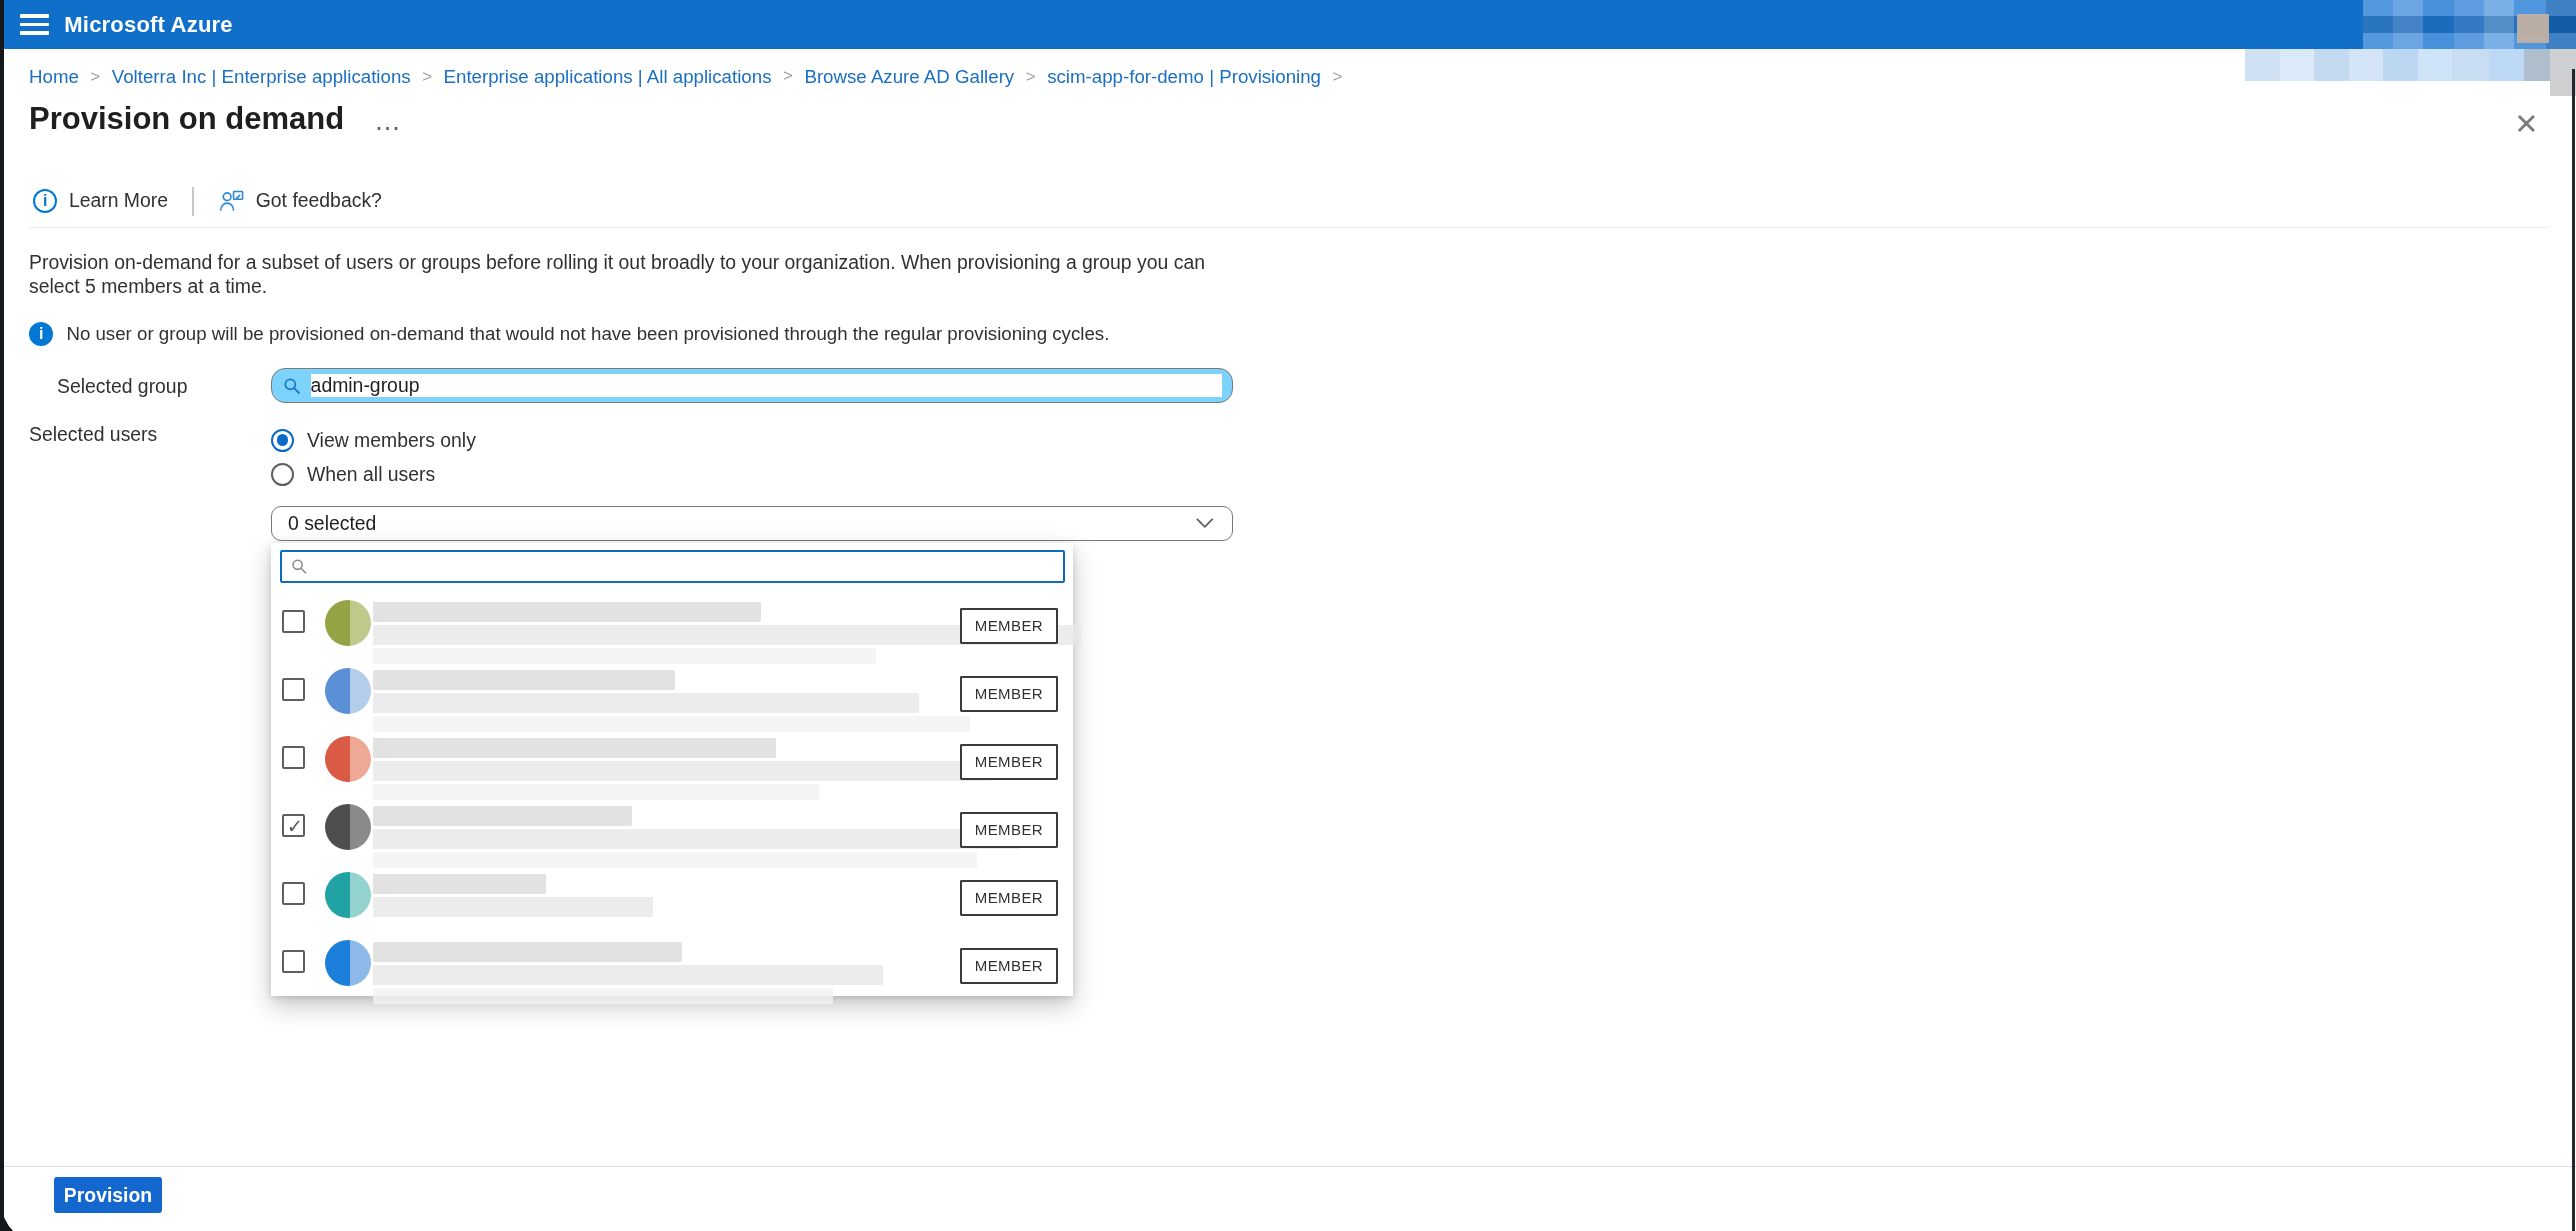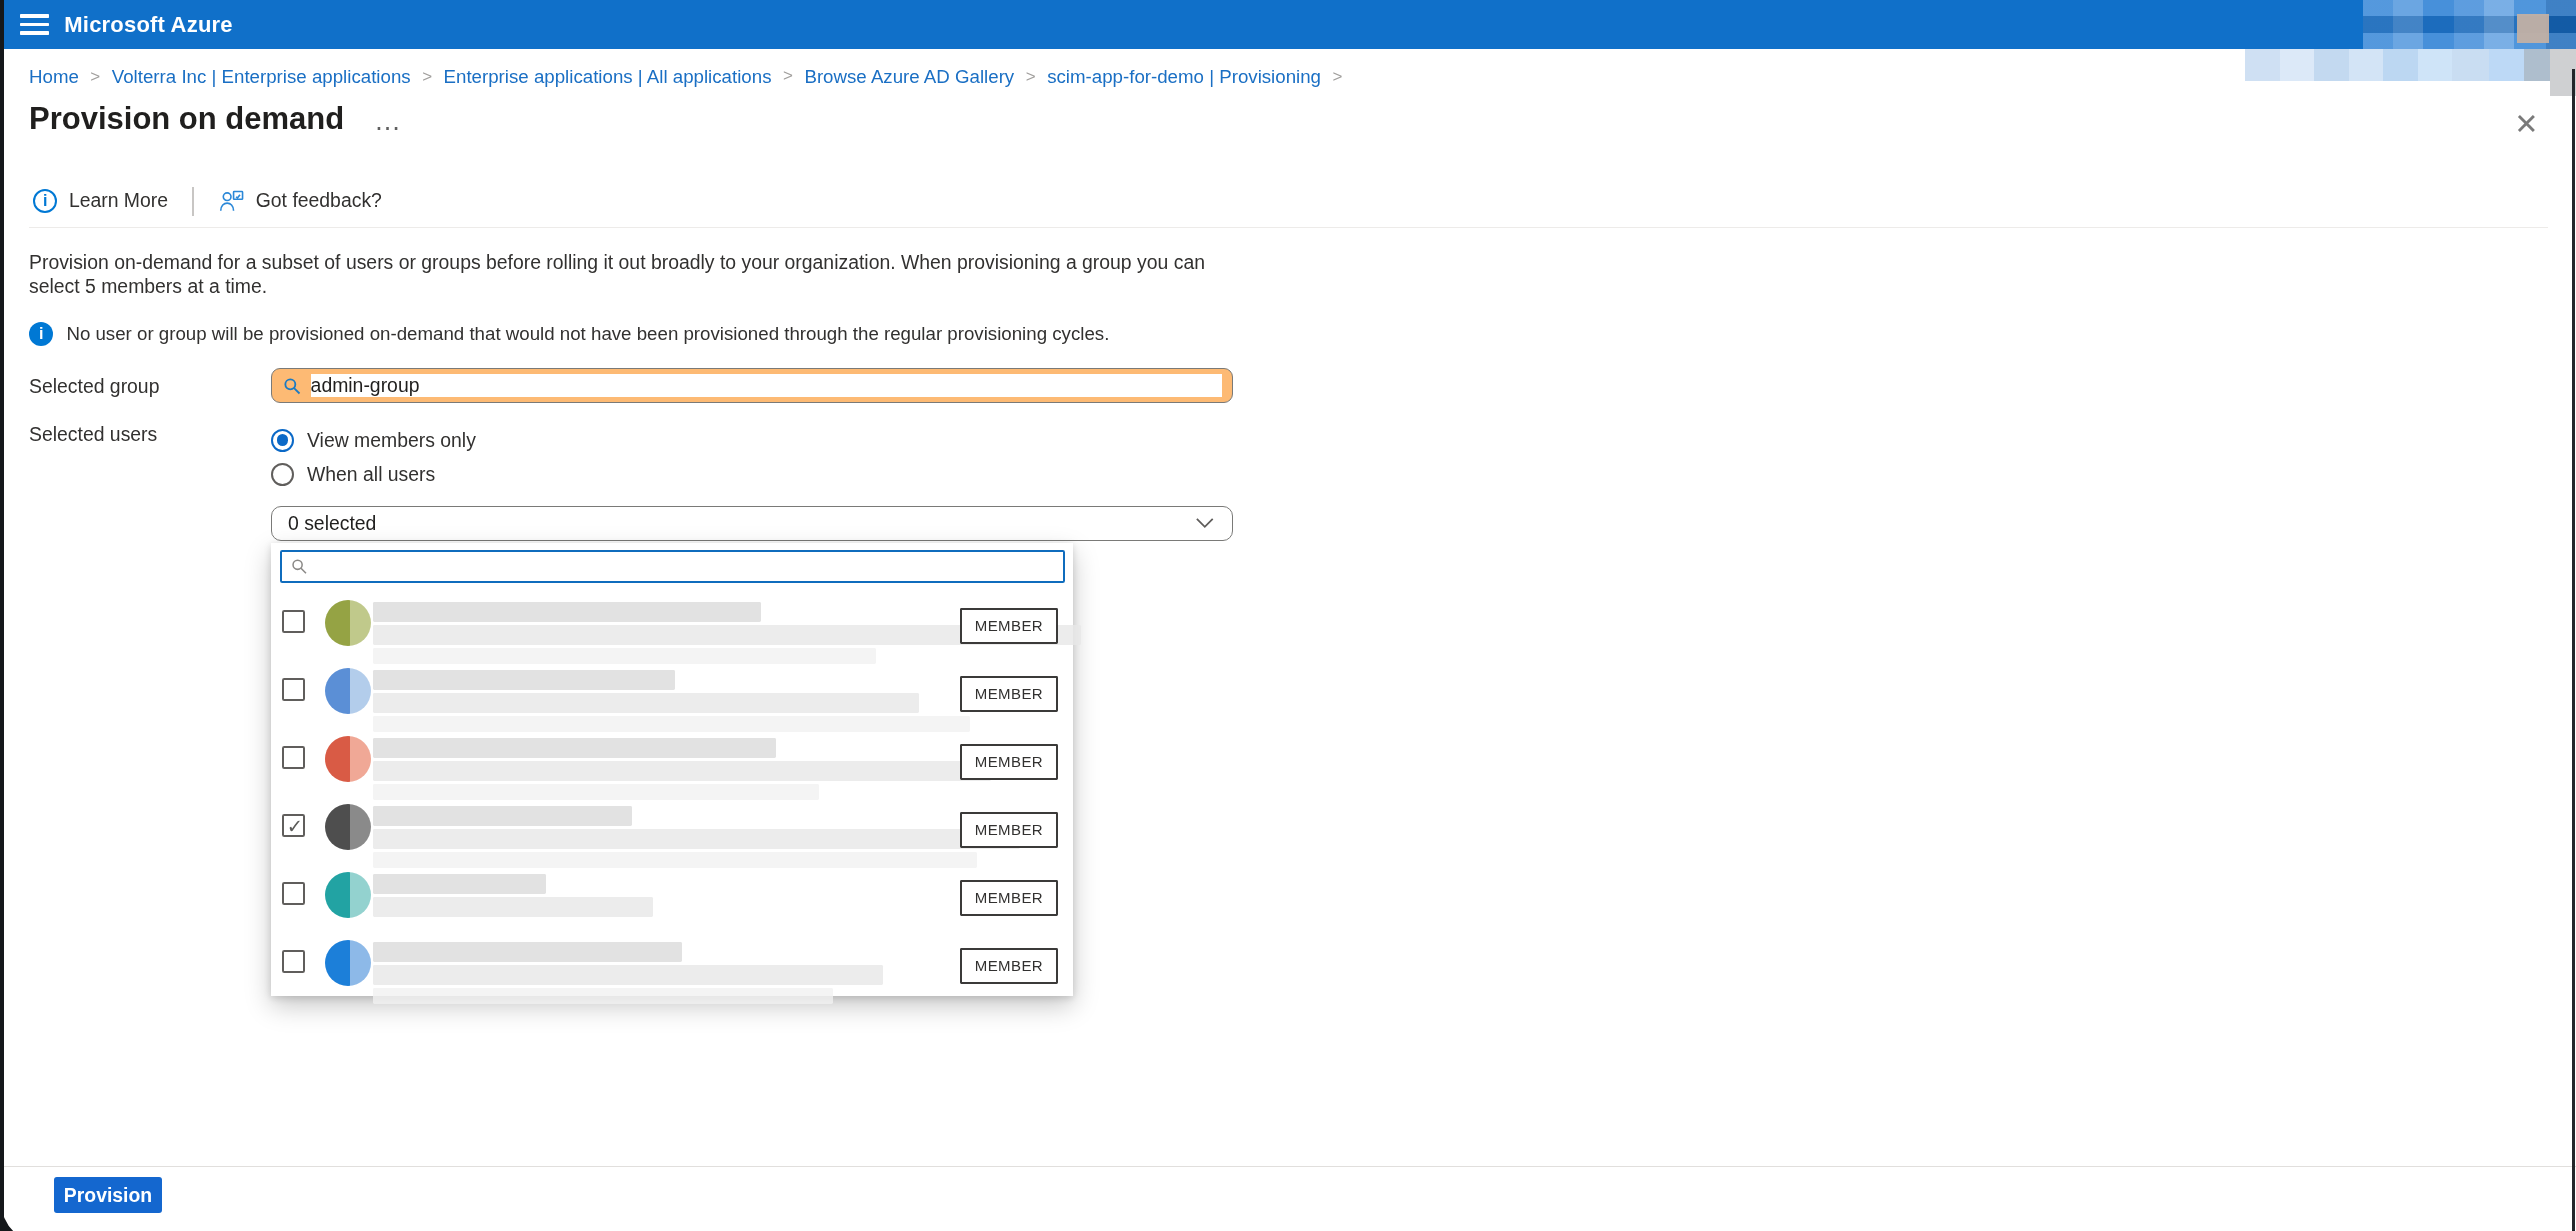--- a/index.html
+++ b/index.html
@@ -67,25 +67,25 @@
 
   
   .desc { position:absolute; left:29px; top:250px; width:1222px; font-size:19.4px; line-height:24.4px; color:#323130; }
   .note { position:absolute; left:29px; top:322px; display:flex; align-items:center; gap:13px; }
   .info-solid { width:24.4px; height:24.4px; background:#0078d4; border-radius:50%; color:#fff; font-size:16px; font-weight:700;
                 display:flex; align-items:center; justify-content:center; flex:0 0 auto; font-style:normal; }
   .note-text { font-size:18.7px; color:#323130; }
 
   
   .field-label { position:absolute; left:29px; font-size:19.4px; color:#323130; }
-  .lbl-group { top:375px; }
+  .lbl-group { top:375px;margin-left:28px; }
   .lbl-users { top:423px; }
 
   .group-input { position:absolute; left:271px; top:368px; width:962px; height:35px;
-                 border:1.4px solid #7a7a78; border-radius:9px; background:#fdba74; display:flex; align-items:center; padding:0 10px; }
+                 border:1.4px solid #7a7a78; border-radius:14px; background:#7dd3fc; display:flex; align-items:center; padding:0 10px; }
   .group-input svg { margin-right:8.6px; flex:0 0 auto; }
   .group-input input { border:none; outline:none; width:100%; font-family:"Liberation Sans",sans-serif; font-size:19.4px; color:#201f1e; }
 
   .radio-row { position:absolute; left:271px; height:26px; display:flex; align-items:center; gap:13px; cursor:pointer; }
   .radio-members { top:427px; }
   .radio-all { top:461px; }
   .radio-outer { width:23px; height:23px; border-radius:50%; border:2.2px solid #605e5c; background:#fff;
                  display:flex; align-items:center; justify-content:center; flex:0 0 auto; }
   .radio-outer.on { border-color:#0b69c7; }
   .radio-outer.on i { display:block; width:11.5px; height:11.5px; border-radius:50%; background:#0b69c7; }

